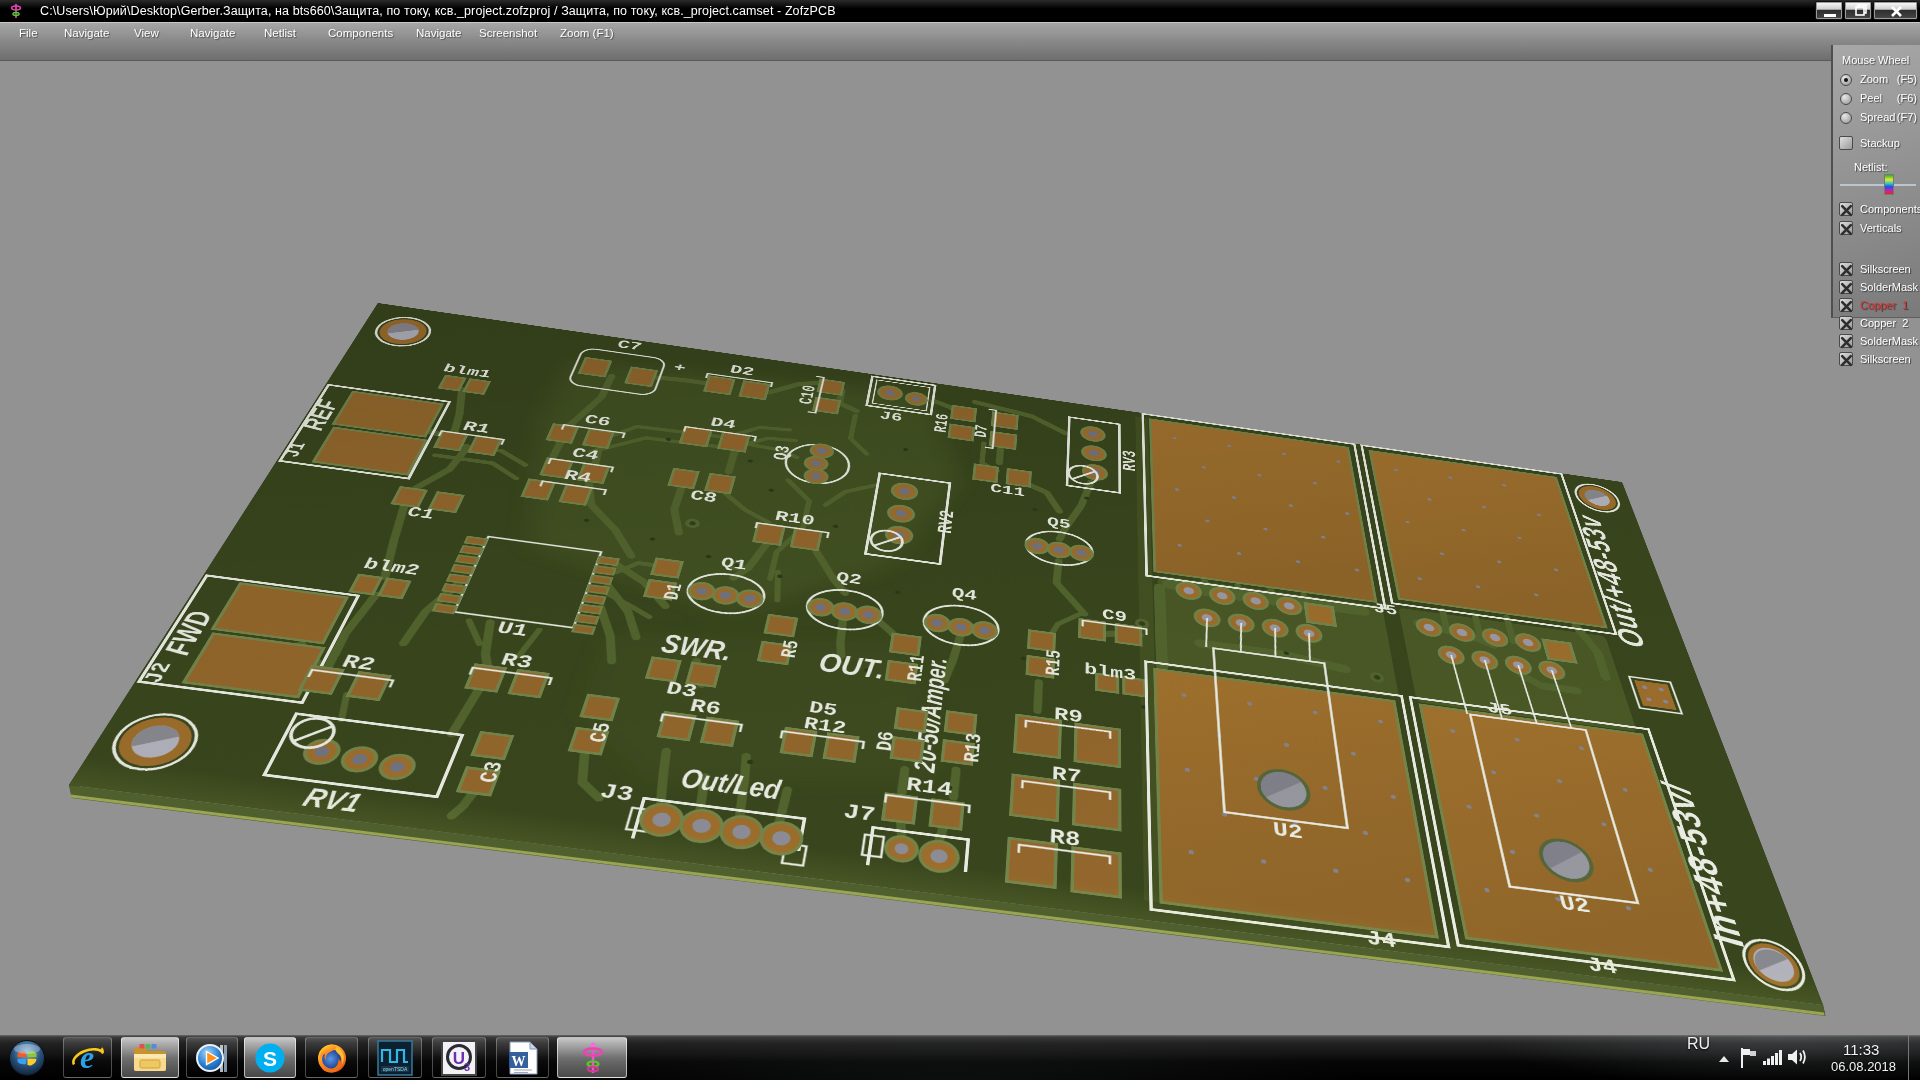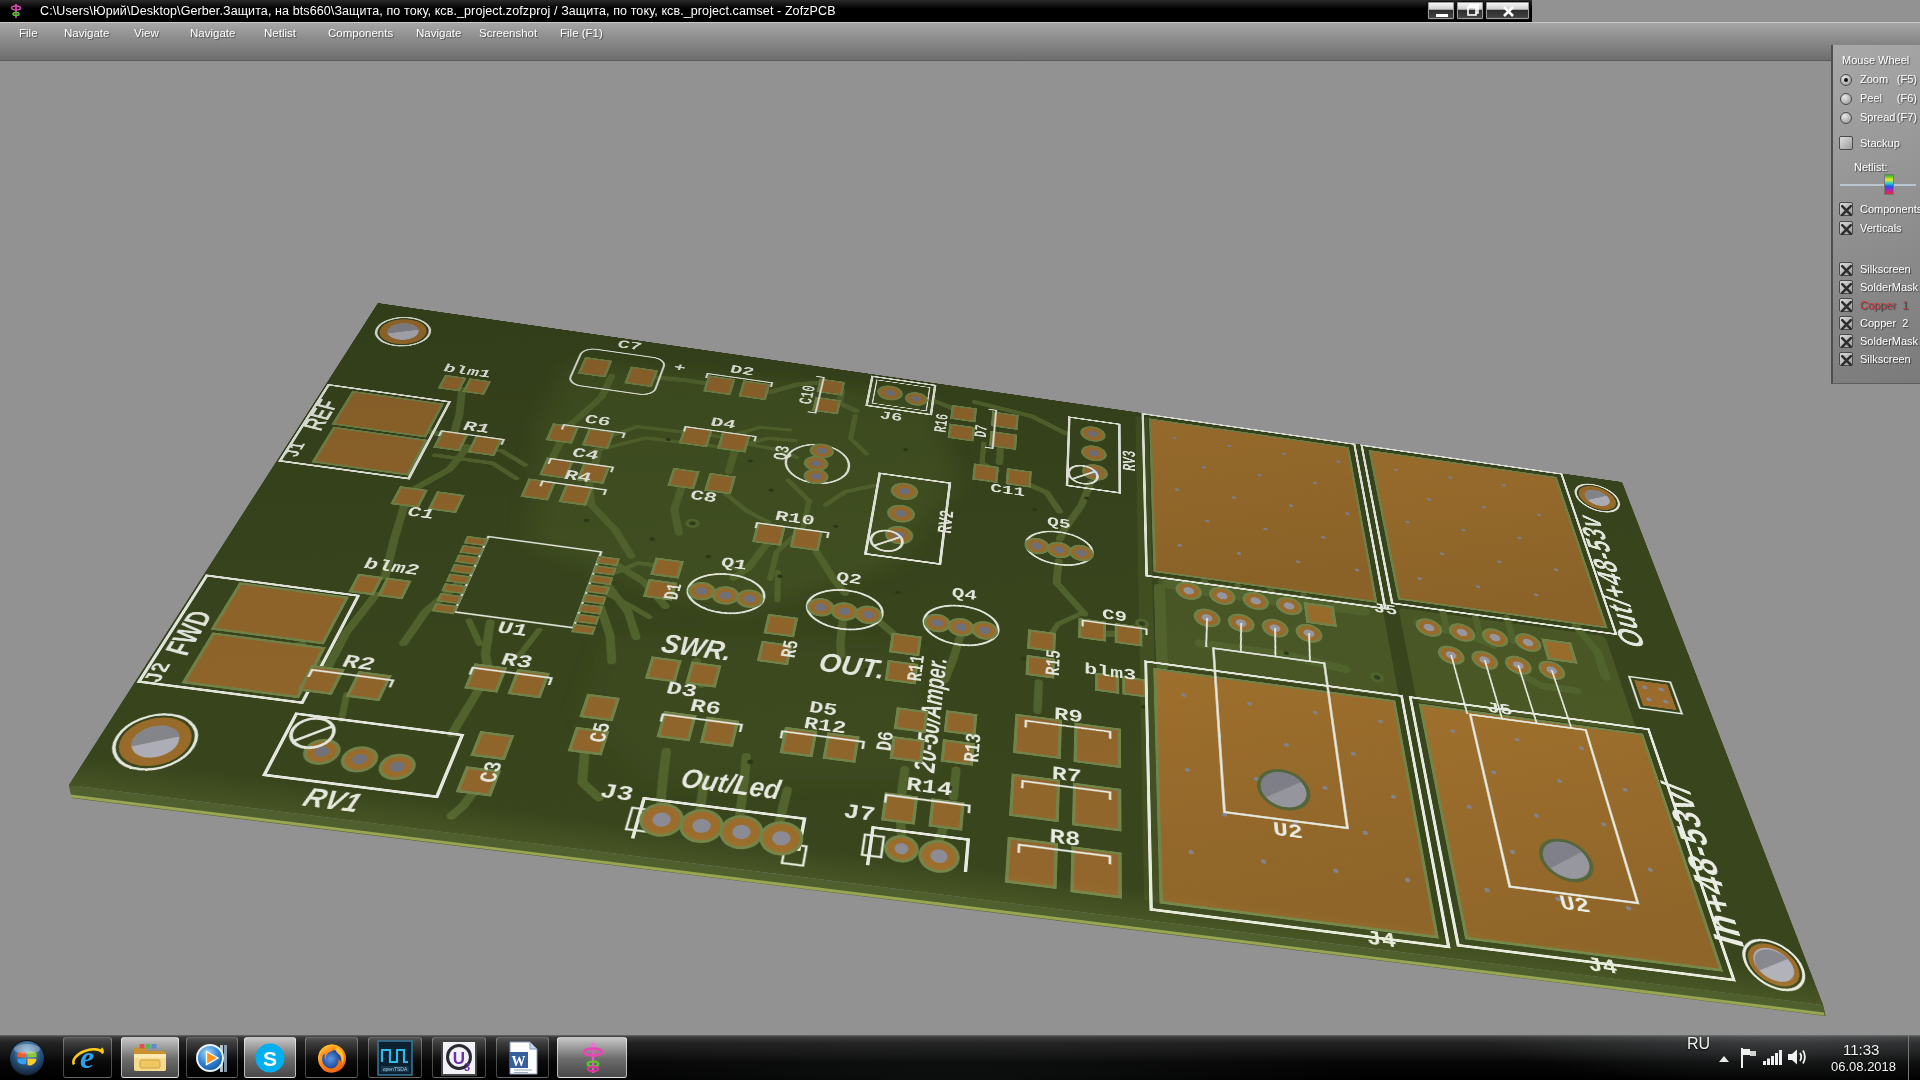--- a/index.html
+++ b/index.html
@@ -1,20 +1,20 @@
 <!DOCTYPE html>
 <html><head><meta charset="utf-8"><style>
 * {margin:0;padding:0;box-sizing:border-box}
 html,body {width:1920px;height:1080px;overflow:hidden;background:#929292;font-family:"Liberation Sans",sans-serif}
-#titlebar {position:absolute;left:0;top:0;width:1532px;height:22px;background:linear-gradient(180deg,#2a2a2a,#000 40%,#000);color:#fff}
+#titlebar {position:absolute;left:0;top:0;width:1920px;height:22px;background:linear-gradient(180deg,#2a2a2a,#000 40%,#000);color:#fff}
 #titlebar .txt {position:absolute;left:40px;top:4px;font-size:12.5px;letter-spacing:0.25px;white-space:nowrap;letter-spacing:0.1px}
 .wbtn {position:absolute;top:1px;height:19px;border-radius:2px;border:1px solid #101010;background:linear-gradient(180deg,#fdfdfd 0%,#cfcfcf 42%,#2f2f2f 50%,#404040 88%,#565656);box-shadow:inset 0 0 0 1px #9a9a9a;color:#fff;text-align:center}
 #menubar {position:absolute;left:0;top:22px;width:1920px;height:39px;background:linear-gradient(180deg,#a6a6a6,#8b8b8b 45%,#6e6e6e);border-top:1px solid #c8c8c8;border-bottom:1px solid #5a5a5a}
 .mi {position:absolute;top:4px;font-size:11.5px;color:#fff;text-shadow:1px 1px 1px rgba(0,0,0,0.45)}
-#panel {position:absolute;left:1831px;top:45px;width:89px;height:339px;background:linear-gradient(160deg,#a8a8a8,#7a7a7a);border-left:2px solid #4f4f4f;border-bottom:1px solid #5f5f5f}
+#panel {position:absolute;left:1831px;top:45px;width:89px;height:273px;background:linear-gradient(160deg,#a8a8a8,#7a7a7a);border-left:2px solid #4f4f4f;border-bottom:1px solid #5f5f5f}
 .pt {position:absolute;font-size:11px;color:#fff;text-shadow:1px 1px 1px rgba(0,0,0,0.55);white-space:nowrap}
 .cb {position:absolute;width:14px;height:14px;background:linear-gradient(135deg,#e0e0e0,#9a9a9a);border:1px solid #4a4a4a;border-radius:2px}
 .rb {position:absolute;width:12px;height:12px;border-radius:50%;background:radial-gradient(circle at 35% 30%,#e8e8e8,#909090);border:1px solid #4a4a4a}
 .rdot {position:absolute;left:3px;top:3px;width:4px;height:4px;border-radius:50%;background:#111}
 #boardwrap {position:absolute;left:0;top:0;width:2000px;height:1000px;transform-origin:0 0;transform:matrix3d(0.65941968, 0.10061978, 0.00000000, 0.00002307, -0.32942755, 0.24959964, 0.00000000, -0.00029605, 0.00000000, 0.00000000, 1.00000000, 0.00000000, 361.50039336, 285.48902880, 0.00000000, 1.01364907);}
 #taskbar {position:absolute;left:0;top:1035px;width:1920px;height:45px;background:radial-gradient(ellipse 420px 70px at 1780px 2px, rgba(150,160,165,0.22), rgba(0,0,0,0) 70%),radial-gradient(ellipse 600px 80px at 950px 50px, rgba(110,120,125,0.12), rgba(0,0,0,0) 70%),linear-gradient(180deg,#6a6a6a 0,#3a3a3a 2px,#222 8px,#141414 42%,#060606 60%,#000);}
 #start {position:absolute;left:8px;top:4px}
 .tbtn {position:absolute;top:2px;height:41px;border:1px solid rgba(255,255,255,0.28);border-radius:3px;background:linear-gradient(180deg,rgba(150,150,150,0.30),rgba(60,60,60,0.12) 48%,rgba(0,0,0,0.25));display:flex;align-items:center;justify-content:center}
 .tbtn.act {background:linear-gradient(180deg,rgba(235,235,235,0.8),rgba(180,180,180,0.6) 50%,rgba(130,130,130,0.55));border-color:rgba(255,255,255,0.6)}
 .trytxt {position:absolute;color:#f2f2f2;text-shadow:0 1px 2px #000}
@@ -735,21 +735,21 @@
 </div>
 <div id="menubar">
     <span class="mi" style="left:19px">File</span>
     <span class="mi" style="left:64px">Navigate</span>
     <span class="mi" style="left:134px">View</span>
     <span class="mi" style="left:190px">Navigate</span>
     <span class="mi" style="left:264px">Netlist</span>
     <span class="mi" style="left:328px">Components</span>
     <span class="mi" style="left:416px">Navigate</span>
     <span class="mi" style="left:479px">Screenshot</span>
-    <span class="mi" style="left:560px">File (F1)</span>
+    <span class="mi" style="left:560px">Zoom (F1)</span>
   </div>
 
 <div id="panel">
  <div class="pt" style="left:9px;top:9px">Mouse Wheel</div>
  <div class="rb" style="left:7px;top:29px">
       <div class="rdot"></div>
     </div>
     <div class="rb" style="left:7px;top:48px"></div>
     <div class="rb" style="left:7px;top:67px"></div>
  <div class="pt" style="left:27px;top:28px">Zoom</div>

